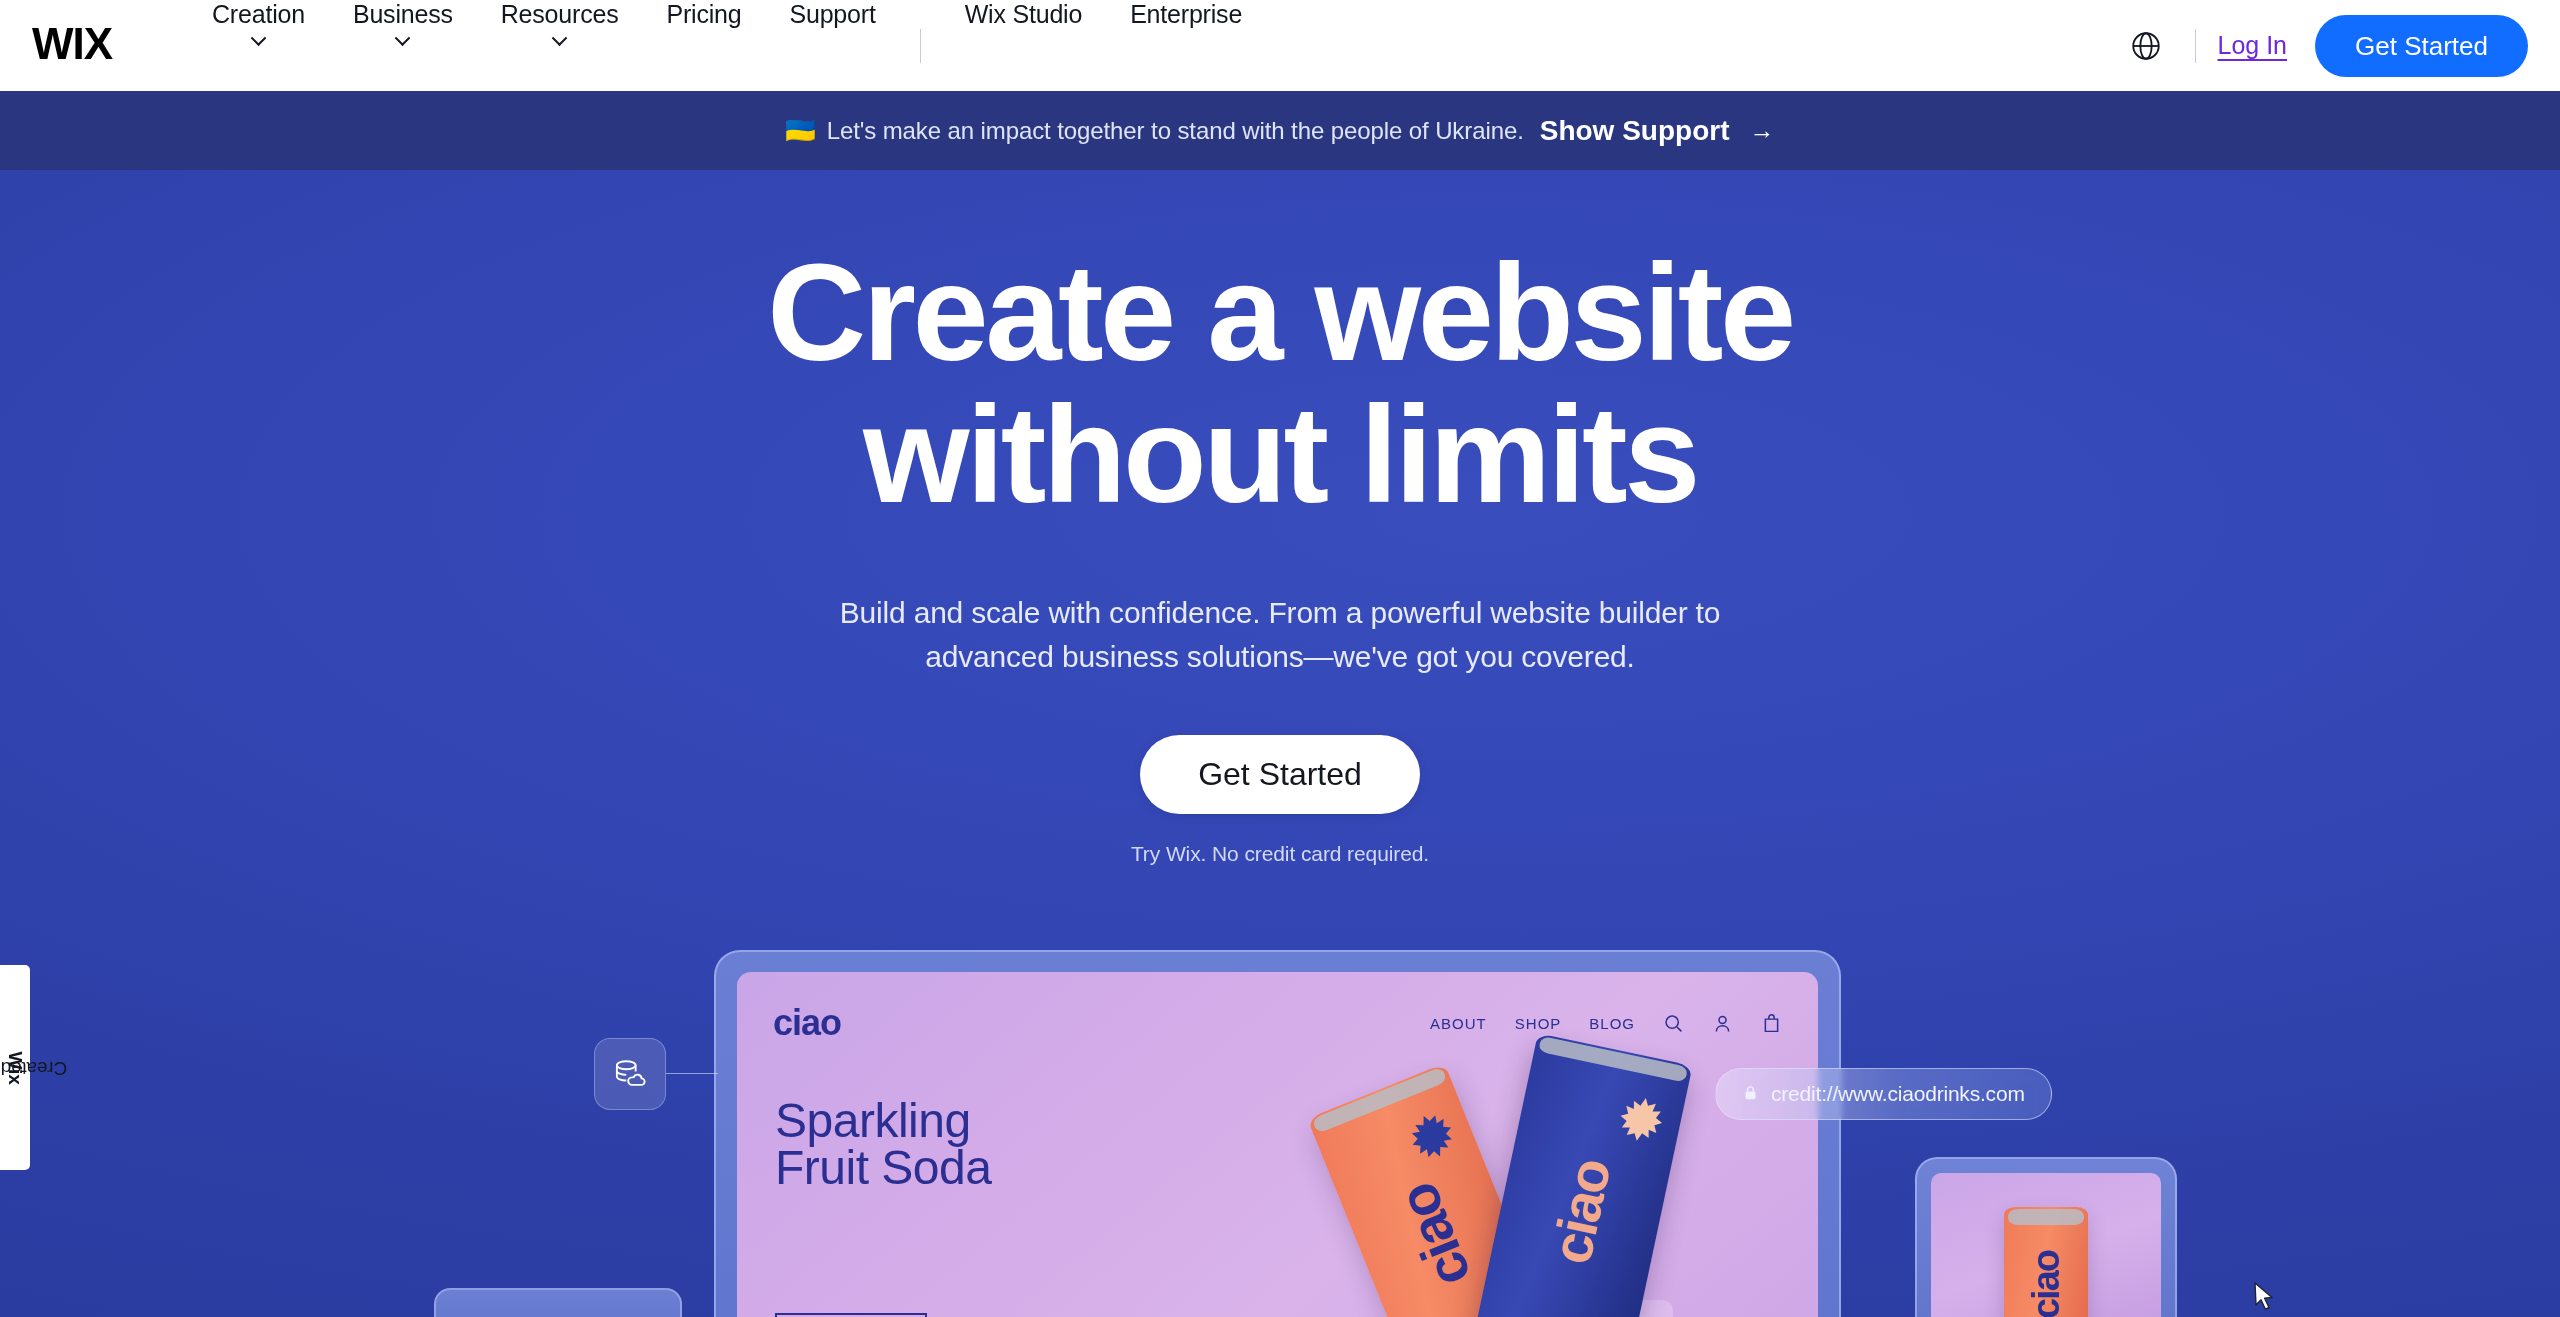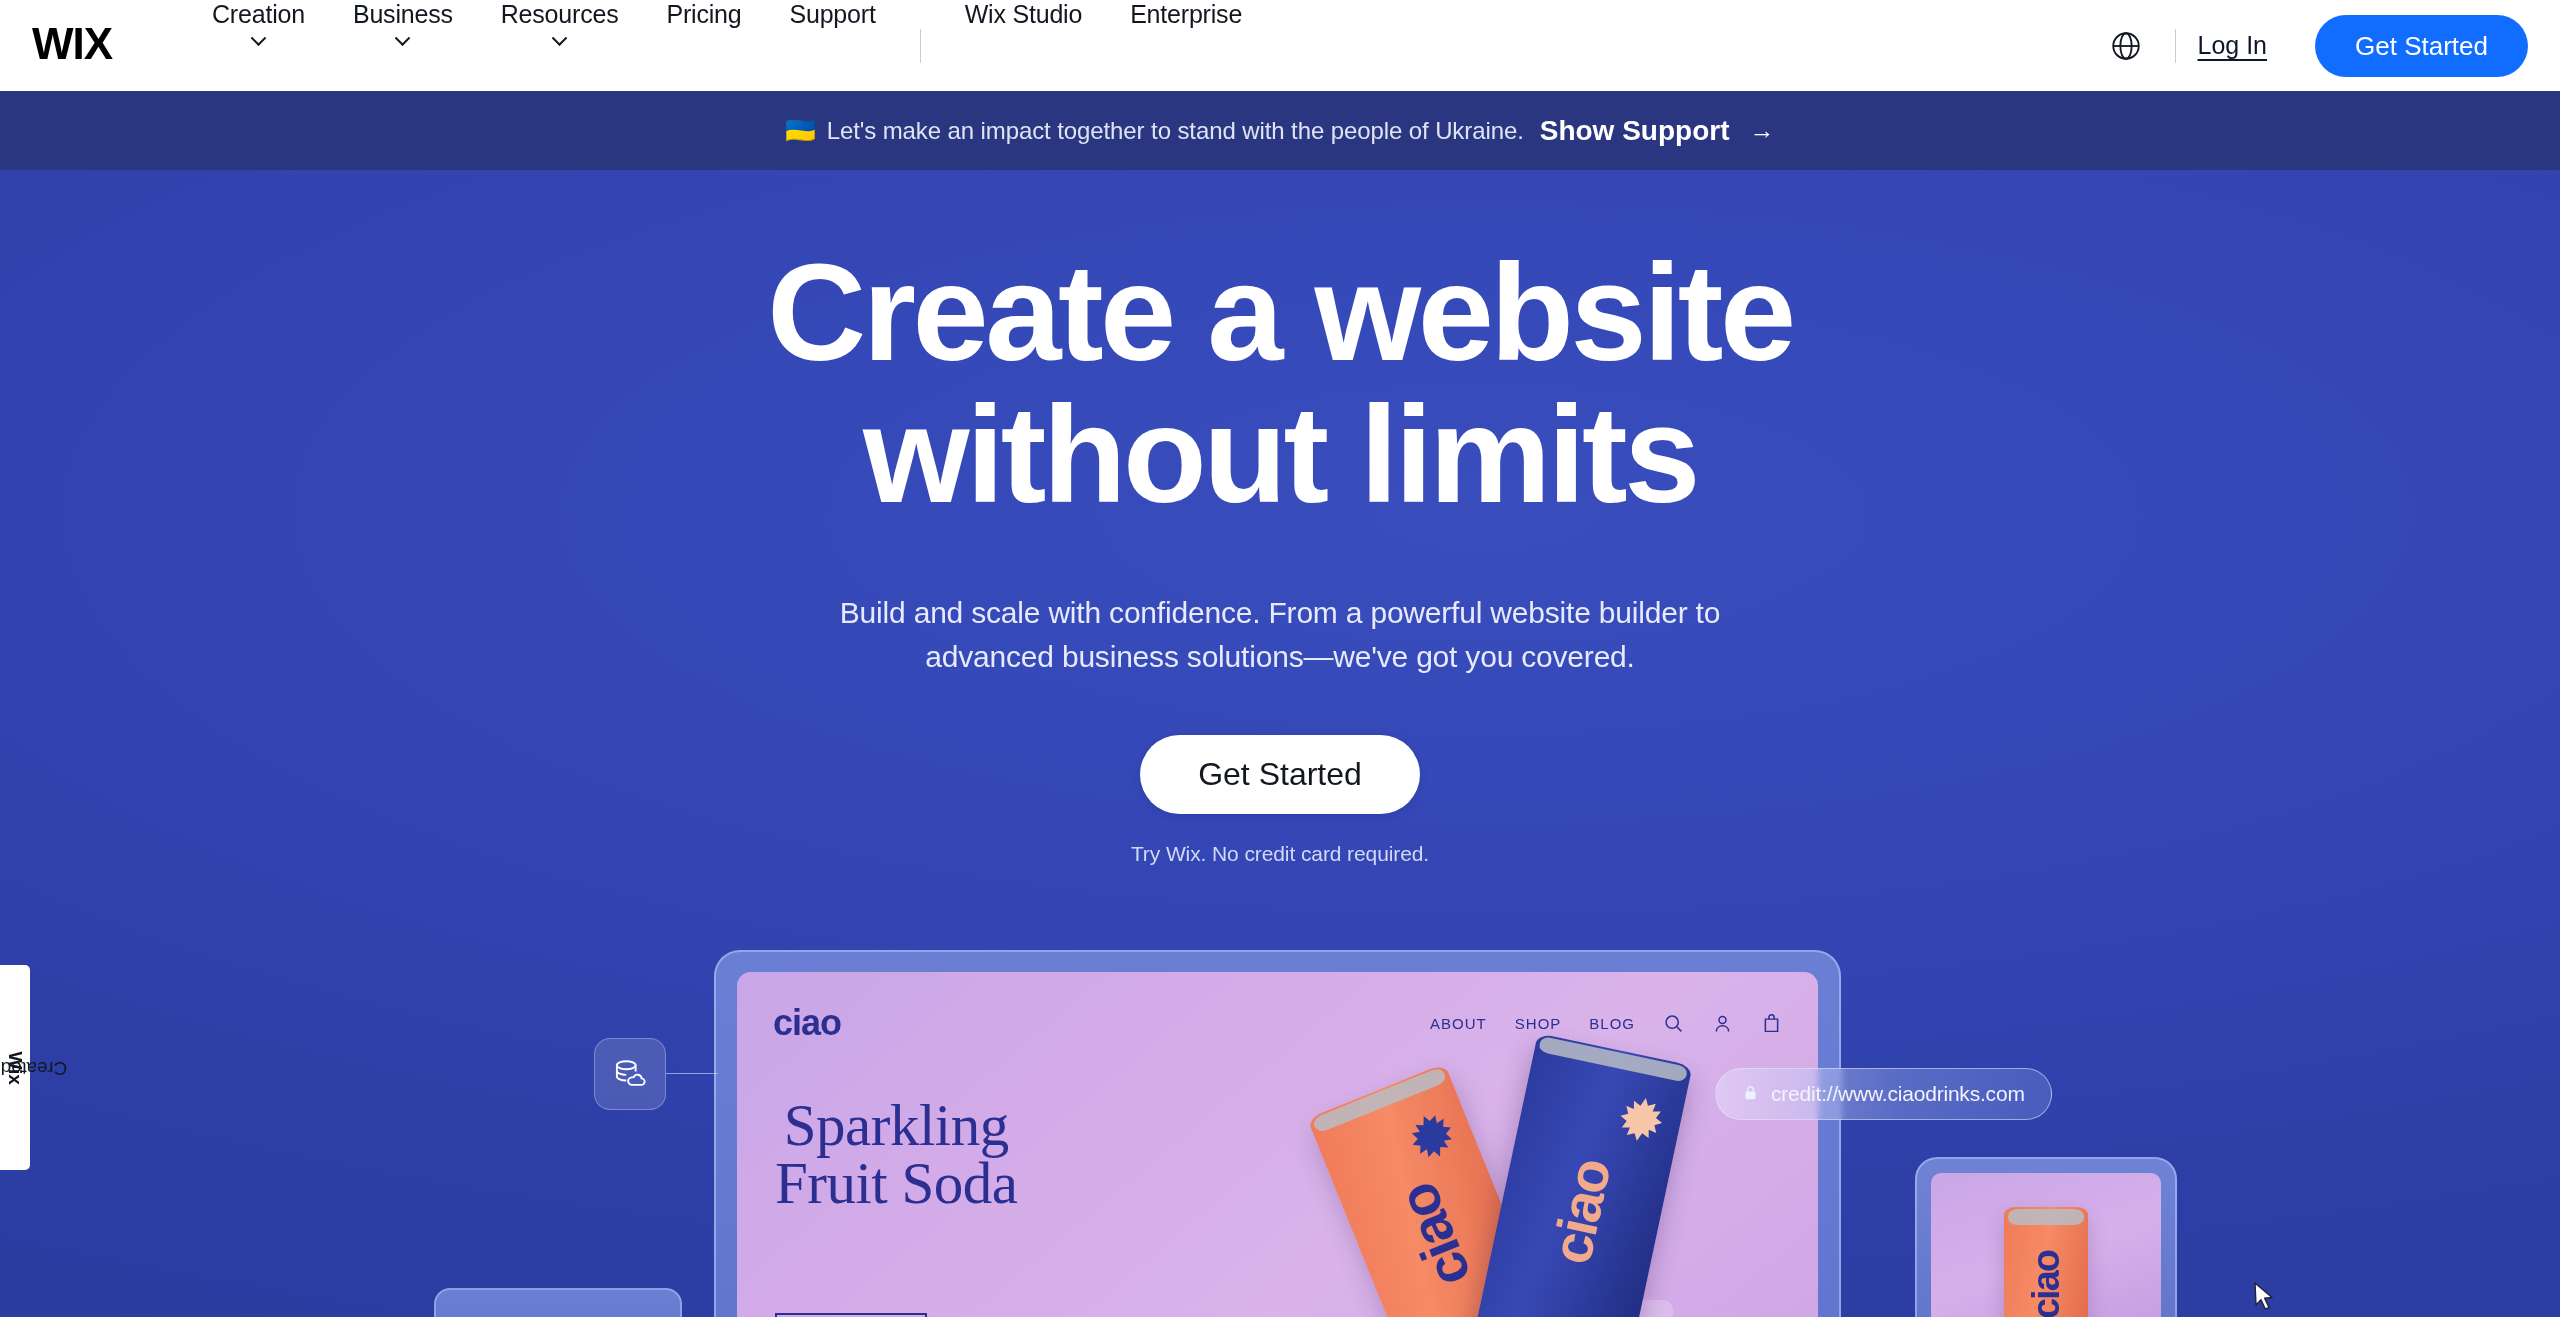--- a/index.html
+++ b/index.html
@@ -94,25 +94,25 @@
   }
 
   .vline {
     width: 1px; height: 34px;
     background: #c9ccd4;
     margin: 0 22px;
   }
 
   .login-link {
     font-size: 25px;
-    color: #0f172a;
+    color: #6d28d9;
     text-decoration: underline;
     text-underline-offset: 5px;
     cursor: pointer;
-    margin-right: 48px;
+    margin-right: 28px;
     white-space: nowrap;
   }
 
   .btn-primary {
     background: #116dff;
     color: #ffffff;
     font-size: 26px;
     border: none;
     border-radius: 999px;
     padding: 0 40px;
@@ -295,25 +295,25 @@
     color: #2b2f91;
     letter-spacing: 1px;
     cursor: pointer;
   }
   .mock-icon { cursor: pointer; display: flex; align-items: center; }
 
   .mock-heading {
     position: absolute;
     left: 38px;
     top: 125px;
-    font-family: Liberation Serif, serif;
-    font-size: 59px;
+    font-family: Liberation Sans, sans-serif;
+    font-size: 48px;
     line-height: 0.98;
     color: #2b2f91;
-    text-align: center;
+    text-align: left;
     letter-spacing: -0.5px;
   }
 
   .shop-now {
     position: absolute;
     left: 38px;
     top: 341px;
     border: 2px solid #2b2f91;
     color: #2b2f91;
     background: transparent;

